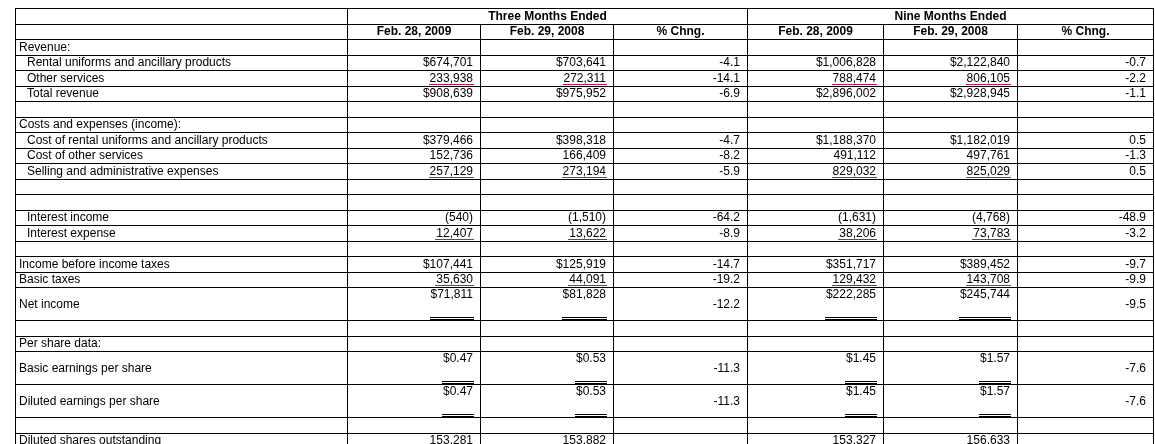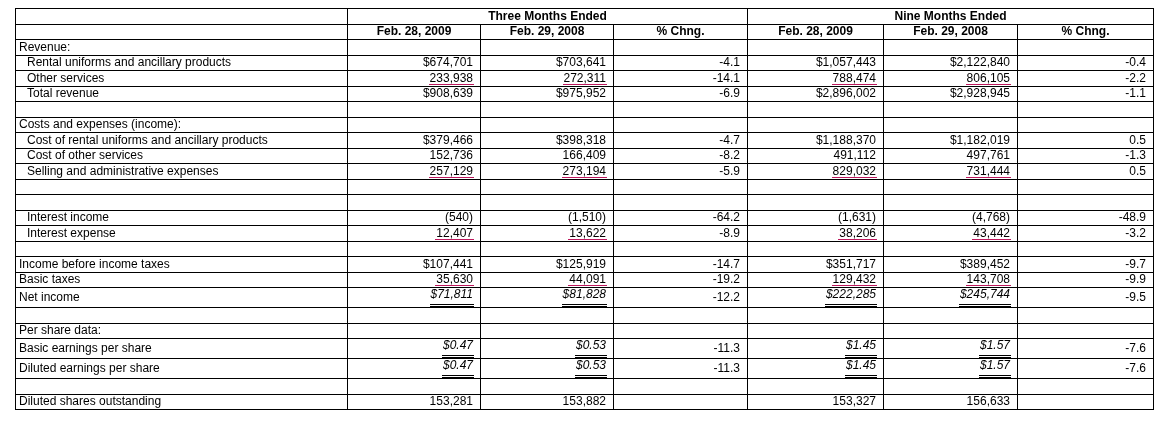--- a/index.html
+++ b/index.html
@@ -31,21 +31,21 @@
   }
   .fin th{
     font-weight:bold;
     text-align:center;
   }
   td.lbl{text-align:left;padding-left:3px;margin-top:26px;}
   td.lbl.ind{padding-left:11px;}
   td.num{text-align:right;padding-right:6px;}
   .val{display:inline-block;line-height:12px;padding:0 1px;}
   .u1{border-bottom:1px solid #be185d;}
-  .u2{border-bottom:3px double #000000;padding-bottom:4px;font-style:italic;}
+  .u2{border-bottom:3px double #000000;padding-bottom:17px;}
 </style>
 </head>
 <body>
 
 <div class="page">
   <table class="fin">
     <colgroup>
       <col style="width:332px">
       <col style="width:133px">
       <col style="width:133px">
@@ -78,23 +78,23 @@
           <td class="num"><span class="val"></span></td>
           <td class="num"><span class="val"></span></td>
           <td class="num"><span class="val"></span></td>
           <td class="num"><span class="val"></span></td>
         </tr>
         <tr>
           <td class="lbl ind">Rental uniforms and ancillary products</td>
           <td class="num"><span class="val">$674,701</span></td>
           <td class="num"><span class="val">$703,641</span></td>
           <td class="num"><span class="val">-4.1</span></td>
-          <td class="num"><span class="val">$1,057,443</span></td>
+          <td class="num"><span class="val">$1,006,828</span></td>
           <td class="num"><span class="val">$2,122,840</span></td>
-          <td class="num"><span class="val">-0.4</span></td>
+          <td class="num"><span class="val">-0.7</span></td>
         </tr>
         <tr>
           <td class="lbl ind">Other services</td>
           <td class="num"><span class="val u1">233,938</span></td>
           <td class="num"><span class="val u1">272,311</span></td>
           <td class="num"><span class="val">-14.1</span></td>
           <td class="num"><span class="val u1">788,474</span></td>
           <td class="num"><span class="val u1">806,105</span></td>
           <td class="num"><span class="val">-2.2</span></td>
         </tr>
@@ -142,21 +142,21 @@
           <td class="num"><span class="val">491,112</span></td>
           <td class="num"><span class="val">497,761</span></td>
           <td class="num"><span class="val">-1.3</span></td>
         </tr>
         <tr>
           <td class="lbl ind">Selling and administrative expenses</td>
           <td class="num"><span class="val u1">257,129</span></td>
           <td class="num"><span class="val u1">273,194</span></td>
           <td class="num"><span class="val">-5.9</span></td>
           <td class="num"><span class="val u1">829,032</span></td>
-          <td class="num"><span class="val u1">731,444</span></td>
+          <td class="num"><span class="val u1">825,029</span></td>
           <td class="num"><span class="val">0.5</span></td>
         </tr>
         <tr>
           <td class="lbl"></td>
           <td class="num"><span class="val"></span></td>
           <td class="num"><span class="val"></span></td>
           <td class="num"><span class="val"></span></td>
           <td class="num"><span class="val"></span></td>
           <td class="num"><span class="val"></span></td>
           <td class="num"><span class="val"></span></td>
@@ -178,21 +178,21 @@
           <td class="num"><span class="val">(1,631)</span></td>
           <td class="num"><span class="val">(4,768)</span></td>
           <td class="num"><span class="val">-48.9</span></td>
         </tr>
         <tr>
           <td class="lbl ind">Interest expense</td>
           <td class="num"><span class="val u1">12,407</span></td>
           <td class="num"><span class="val u1">13,622</span></td>
           <td class="num"><span class="val">-8.9</span></td>
           <td class="num"><span class="val u1">38,206</span></td>
-          <td class="num"><span class="val u1">43,442</span></td>
+          <td class="num"><span class="val u1">73,783</span></td>
           <td class="num"><span class="val">-3.2</span></td>
         </tr>
         <tr>
           <td class="lbl"></td>
           <td class="num"><span class="val"></span></td>
           <td class="num"><span class="val"></span></td>
           <td class="num"><span class="val"></span></td>
           <td class="num"><span class="val"></span></td>
           <td class="num"><span class="val"></span></td>
           <td class="num"><span class="val"></span></td>

